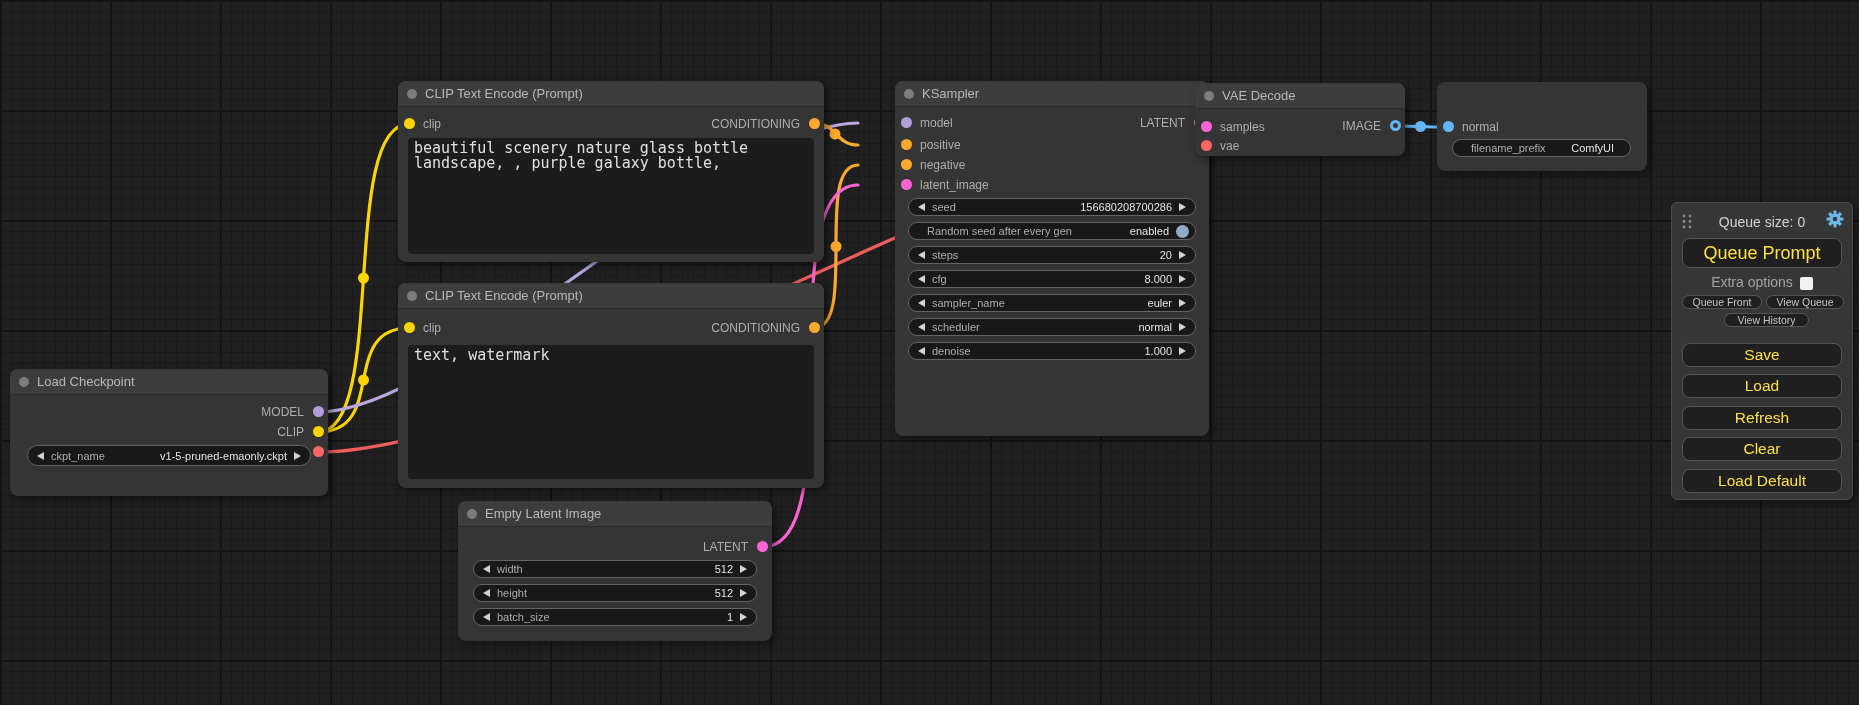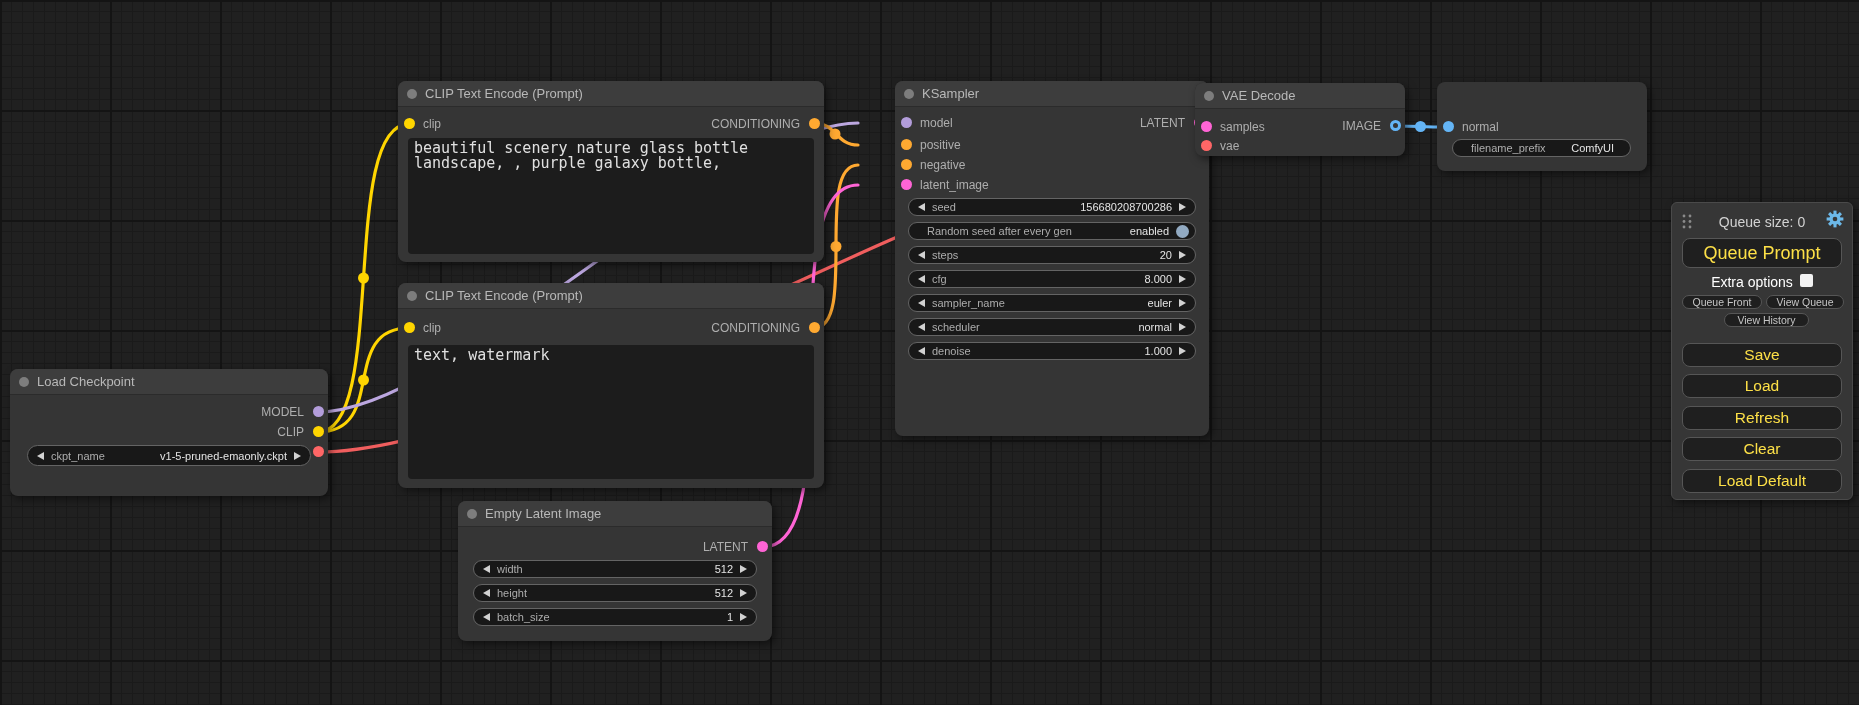--- a/index.html
+++ b/index.html
@@ -40,21 +40,21 @@
   .textbox{position:absolute;background:#1c1c1c;border-radius:4px;color:#e0e0e0;
     font-family:"DejaVu Sans Mono",monospace;font-size:15px;line-height:15px;
     padding:3px 6px;white-space:pre-wrap;word-break:break-word;box-sizing:border-box;overflow:hidden}
   #menu{position:absolute;left:1671px;top:202px;width:182px;height:298px;background:#363636;
     border:1px solid #4a4a4a;border-radius:6px;box-shadow:3px 3px 9px rgba(0,0,0,.5);z-index:3;box-sizing:border-box}
   .m-qsize{position:absolute;top:11px;left:0;right:0;text-align:center;font-size:14px;color:#d2d2d2}
   .m-drag{position:absolute;left:9px;top:10px}
   .m-gear{position:absolute;right:8px;top:7px}
   .m-btn{position:absolute;left:10px;right:10px;background:#1f1f1f;border:1px solid #565656;border-radius:8px;color:#fde047;text-align:center;box-sizing:border-box;cursor:pointer}
   #queue-prompt{top:35px;height:30px;line-height:28px;font-size:18px}
-  .m-extra{position:absolute;top:71px;left:0;right:0;display:flex;justify-content:center;align-items:flex-start;gap:7px;font-size:14px;color:#ffffff}
+  .m-extra{position:absolute;top:71px;left:0;right:0;display:flex;justify-content:center;align-items:flex-end;gap:7px;font-size:14px;color:#a3a3a3}
   .m-check{width:13px;height:13px;background:#f2f2f2;border-radius:2px}
   .m-pill{position:absolute;background:#1f1f1f;border:1px solid #565656;border-radius:8px;color:#c6c6c6;text-align:center;font-size:10.5px;height:14px;line-height:12px;box-sizing:border-box;cursor:pointer}
   .m-big{height:24px;line-height:22px;font-size:15.5px}
 </style>
 </head>
 <body>
 
 <div id="canvas">
 
   <svg id="wires" width="1859" height="705">

